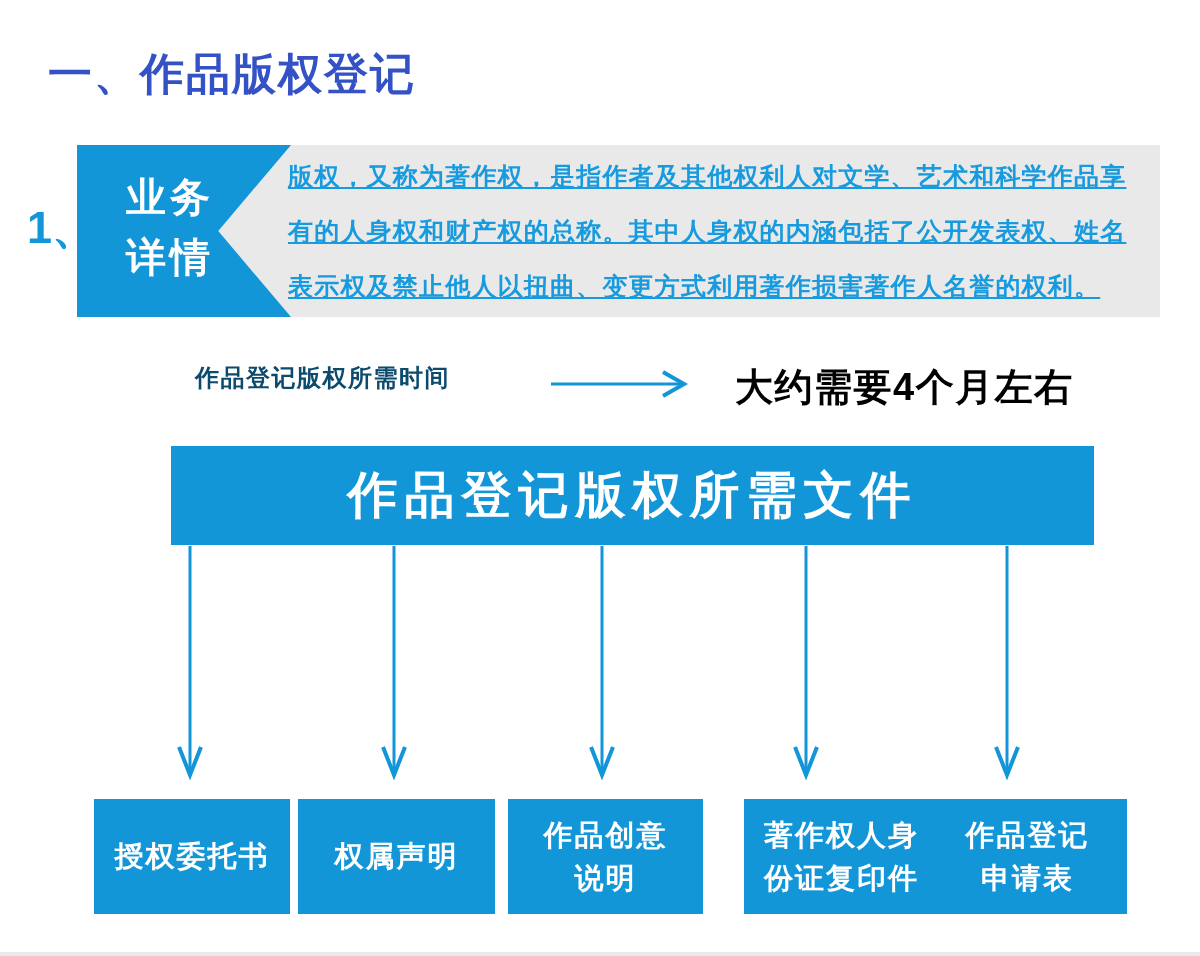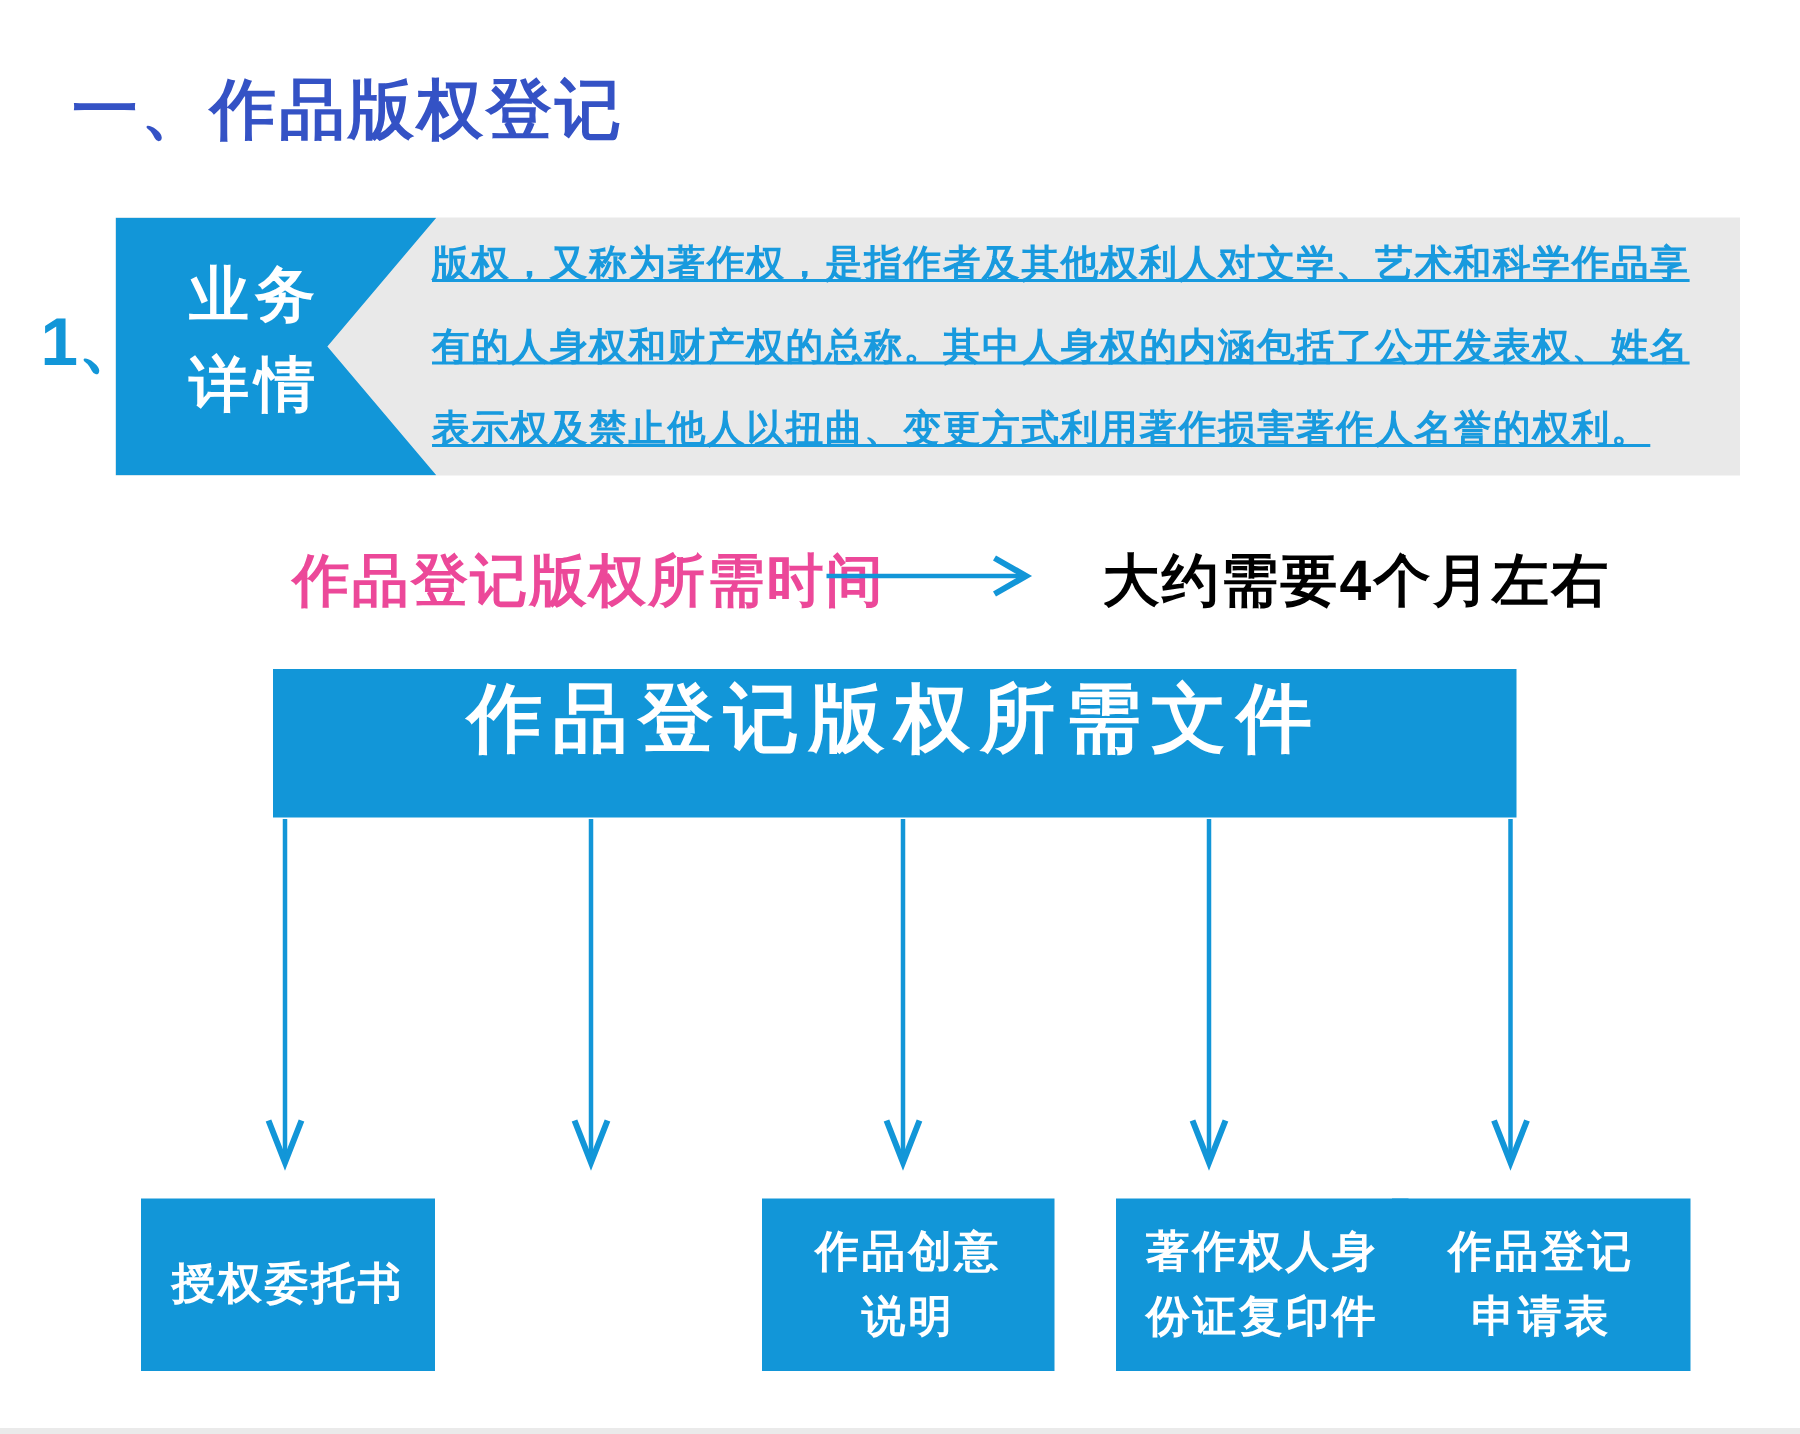--- a/index.html
+++ b/index.html
@@ -86,49 +86,50 @@
     text-align: center;
     white-space: pre-line;
     font-family: Liberation Mono, monospace;
   }
 
   
   .time-label {
     position: absolute;
     left: 195px;
     top: 362px;
-    font-size: 38px;
+    font-size: 24px;
     letter-spacing: 1.5px;
-    color: #ec4899;
+    color: #0c4a6e;
     white-space: nowrap;
   }
   .h-arrow {
     position: absolute;
     left: 549px;
     top: 368px;
   }
   .time-duration {
     position: absolute;
     left: 735px;
     top: 362px;
     font-size: 38px;
     letter-spacing: 1.5px;
     color: #000000;
     white-space: nowrap;
   }
 
   
   .banner {
     position: absolute;
-    left: 182px;
+    left: 171px;
     top: 446px;
-    width: 829px;
+    width: 923px;
     height: 99px;
     background: var(--azure);
     display: flex;
+    align-items: center;
     justify-content: center;
   }
   .banner-title {
     color: #ffffff;
     font-size: 50px;
     letter-spacing: 7px;
     white-space: nowrap;
   }
 
   
@@ -227,20 +228,23 @@
     </g>
     <g>
       <line x1="1007" y1="0" x2="1007" y2="228" stroke-width="3"></line>
       <polyline points="996,201 1007,229 1018,201" stroke-width="4"></polyline>
     </g>
   </svg>
 
   <div class="doc-box doc-1">
     <span class="doc-label">授权委托书</span>
   </div>
+  <div class="doc-box doc-2">
+    <span class="doc-label">权属声明</span>
+  </div>
   <div class="doc-box doc-3">
     <span class="doc-label">作品创意
 说明</span>
   </div>
   <div class="doc-box doc-4">
     <span class="doc-label">著作权人身
 份证复印件</span>
   </div>
   <div class="doc-box doc-5">
     <span class="doc-label">作品登记

